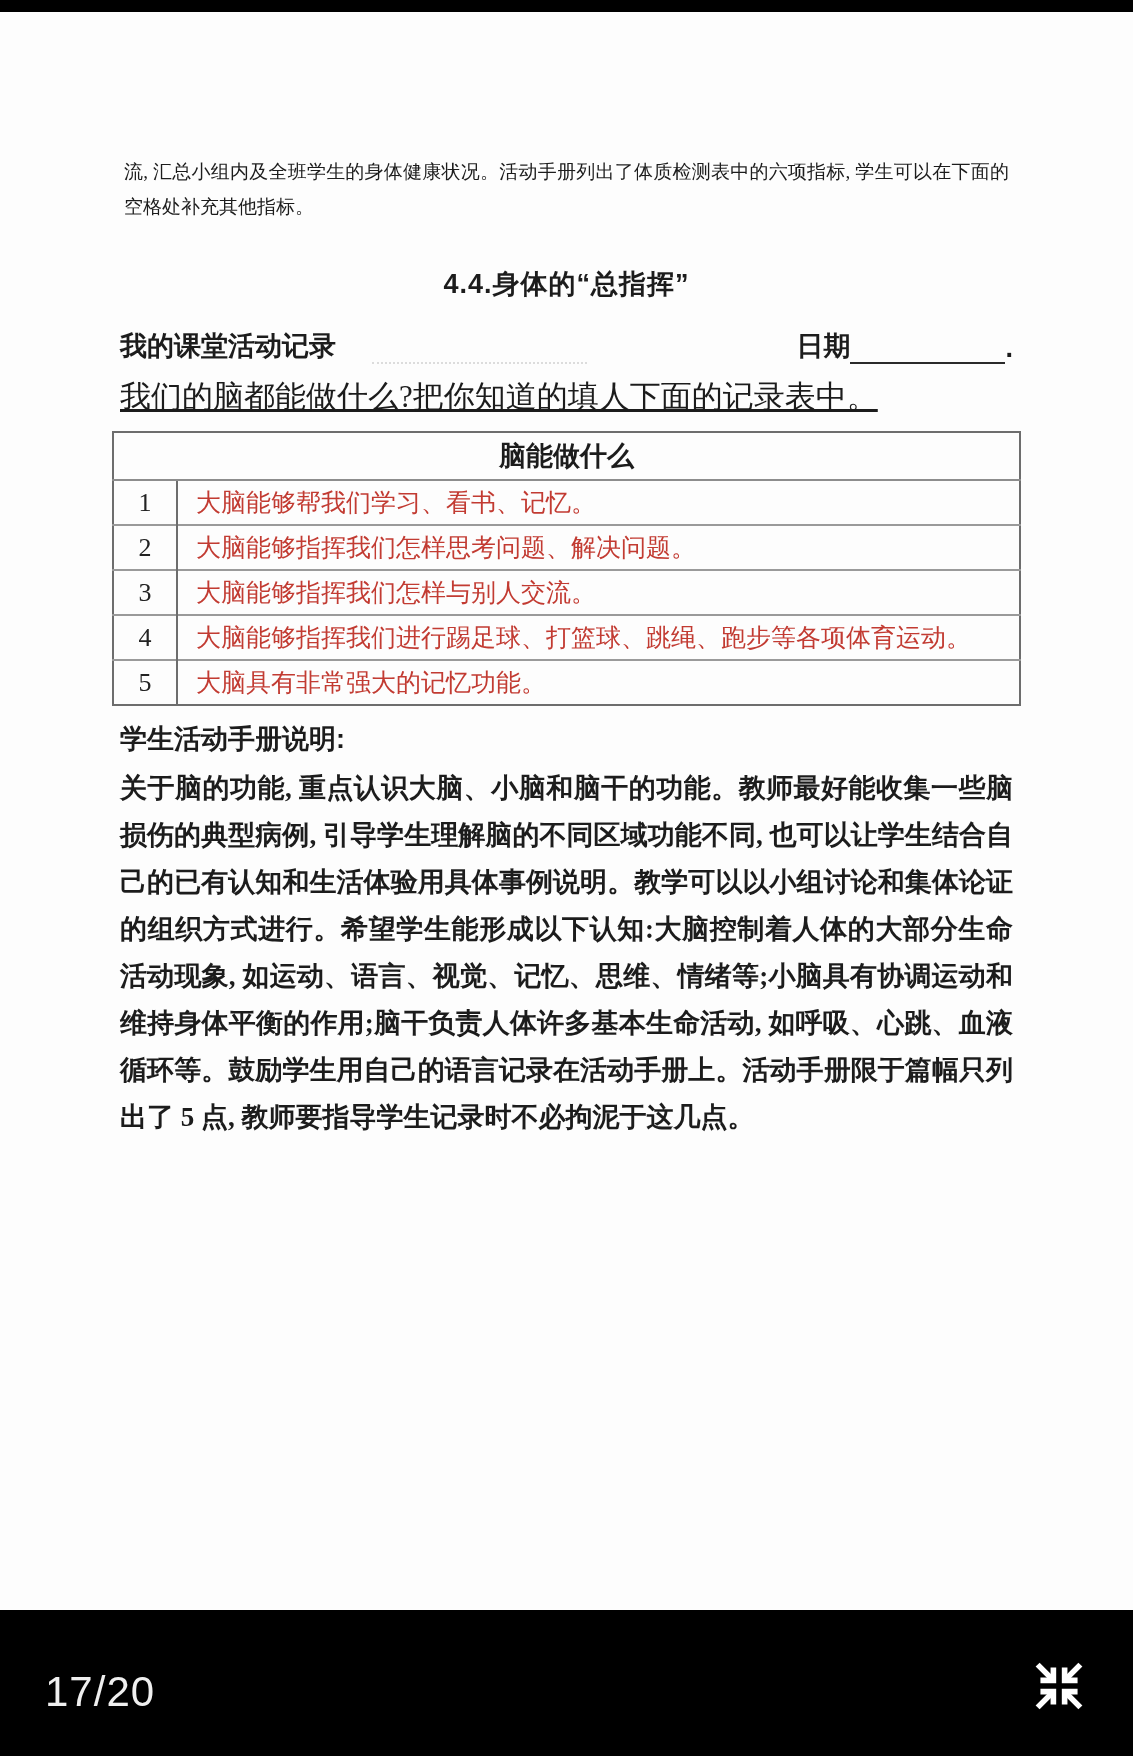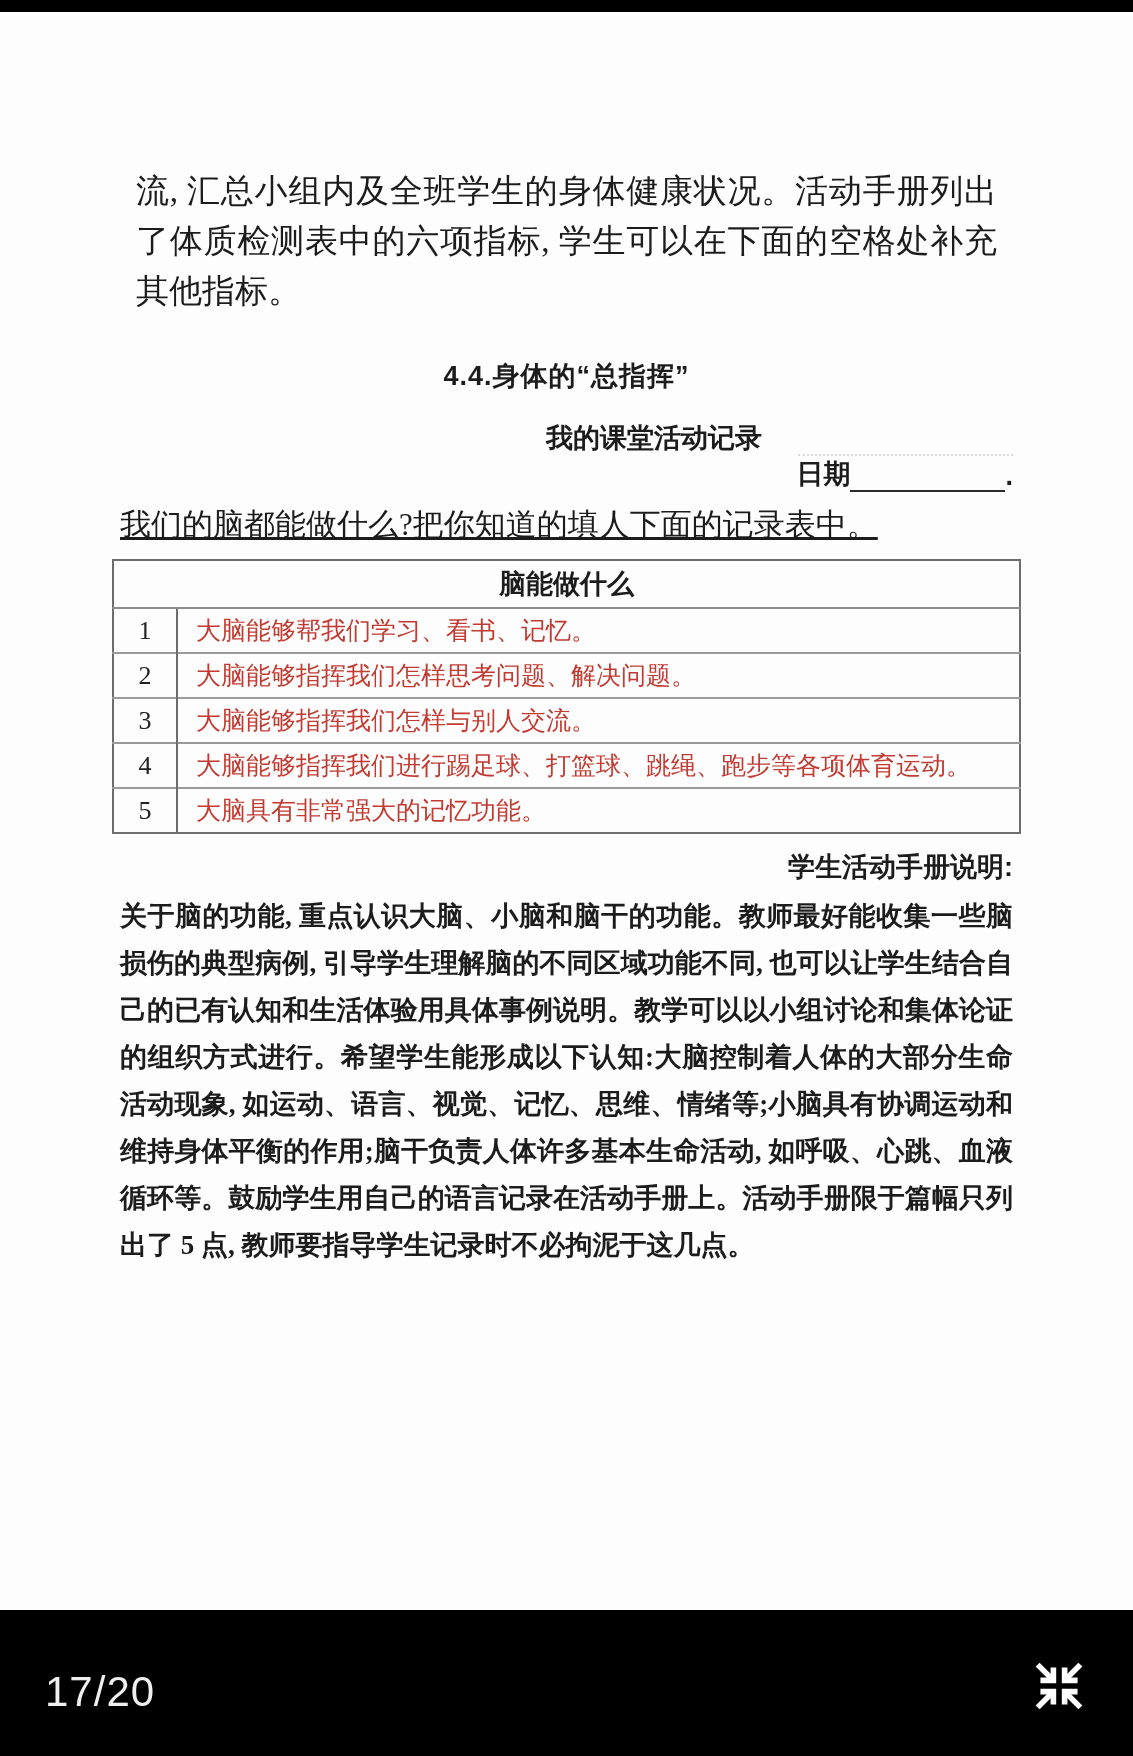--- a/index.html
+++ b/index.html
@@ -21,40 +21,39 @@
 
   
   .page {
     position: absolute;
     left: 0; top: 12px;
     width: 1133px; height: 1598px;
     background: var(--page-bg);
     padding: 138px 120px 0 120px;
   }
   .body-text {
-    font-size: 33px;
-    line-height: 50px;
+    font-size: 19px;
+    line-height: 35px;
     text-align: justify;
-    margin: 16px;
+    margin: 4px;
   }
   .section-heading {
     margin: 42px 0 0 0;
     text-align: center;
     font-family: "Liberation Sans", "DejaVu Sans", sans-serif;
     font-weight: bold;
     font-size: 27px;
     letter-spacing: 1px;
   }
   .record-row {
     margin-top: 26px;
     display: flex;
     align-items: flex-end;
     justify-content: space-between;
     font-size: 27px;
-    flex-direction: column;
   }
   .record-left {
     display: flex;
     align-items: flex-end;
   }
   .record-label {
     font-family: "Liberation Sans", "DejaVu Sans", sans-serif;
     font-weight: bold;
   }
   .dotted-line {
@@ -117,21 +116,20 @@
     font-size: 25px;
     color: var(--red-text);
     border-radius: 11px;
   }
 
   .manual-title {
     margin: 15px 0 0 0;
     font-family: "Liberation Sans", "DejaVu Sans", sans-serif;
     font-weight: bold;
     font-size: 27px;
-    text-align: right;
   }
   .manual-text {
     margin: 8px 0 0 0;
     font-size: 27px;
     line-height: 47px;
     text-align: justify;
     font-weight: bold;
   }
 
   

